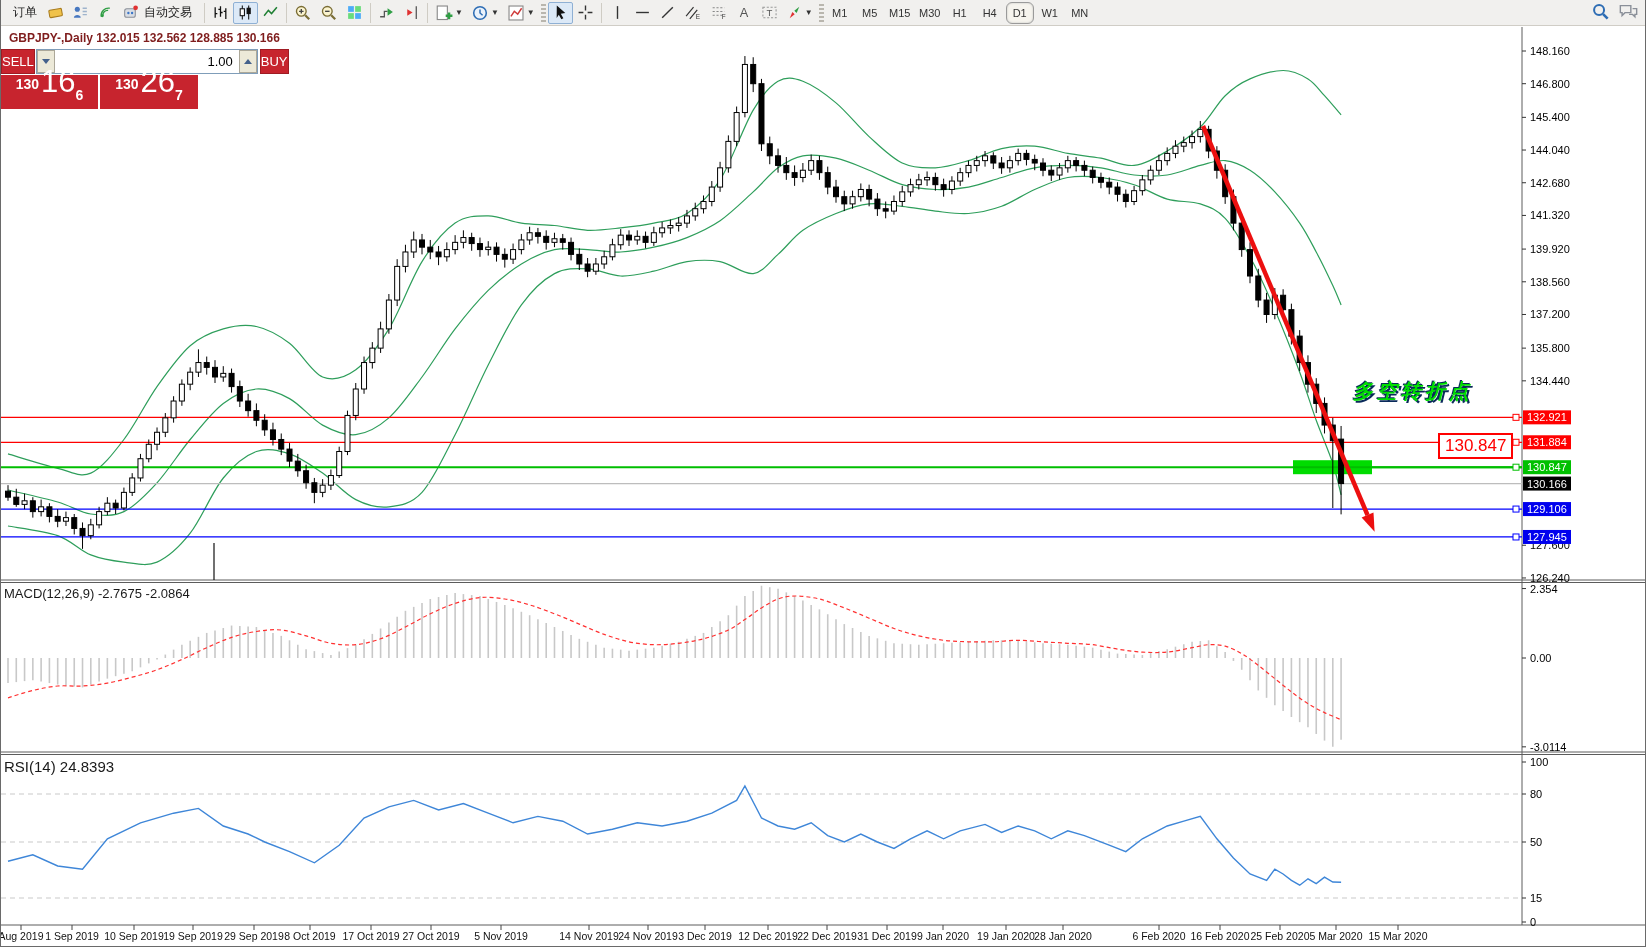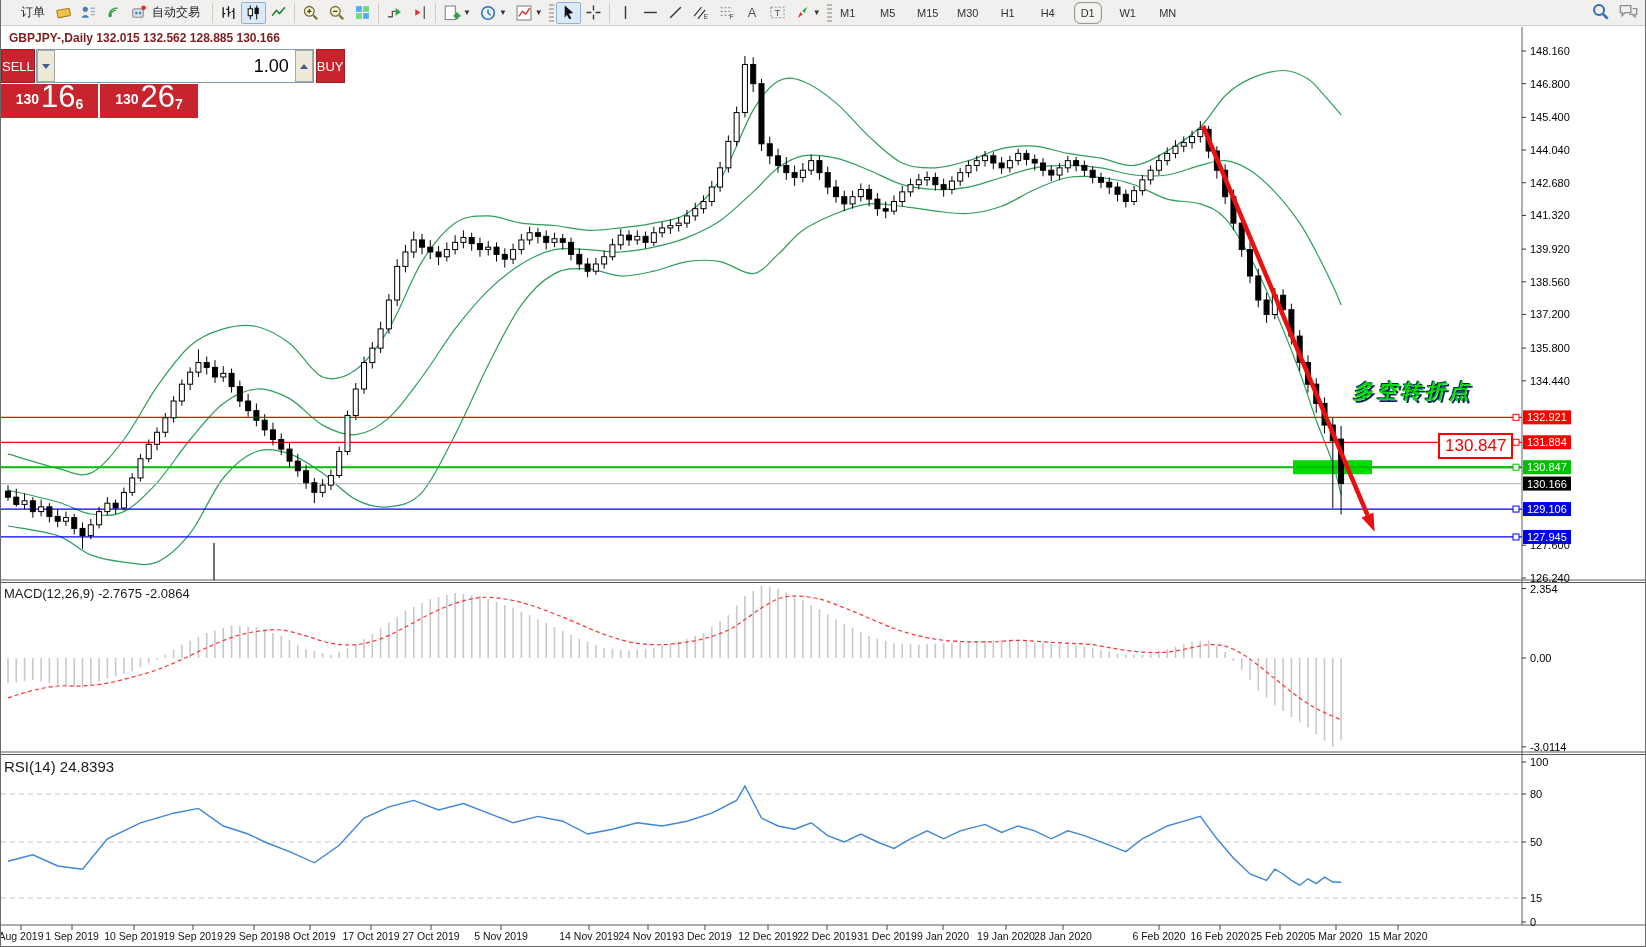--- a/index.html
+++ b/index.html
@@ -1,20 +1,20 @@
 <!DOCTYPE html>
 <html><head>
 <meta charset="utf-8">
 <style>
   html,body{margin:0;padding:0;background:#e8e8e8;font-family:"Liberation Sans",sans-serif;}
   #stage{position:relative;width:1646px;height:947px;background:#fff;overflow:hidden;
          border-left:1px solid #6a6a6a;border-right:1px solid #6a6a6a;border-bottom:1px solid #6a6a6a;box-sizing:border-box;}
   
   #toolbar{position:absolute;left:0;top:0;width:1646px;height:26px;background:#f1f0ee;
-           border-bottom:1px solid #d0cdc6;display:flex;align-items:center;padding:0 14px;box-sizing:border-box;z-index:30;}
+           border-bottom:1px solid #d0cdc6;display:flex;align-items:center;padding:0 6px;box-sizing:border-box;z-index:30;}
   .tb-btn{height:22px;min-width:24px;display:flex;align-items:center;justify-content:center;
           border:1px solid transparent;border-radius:2px;font-size:12px;color:#222;background:transparent;
           padding:0 3px;box-sizing:border-box;cursor:default;}
   .tb-btn.pressed{background:#dcE9f7;border-color:#8fb0d4;}
   .tb-txt{font-size:12px;padding:0 5px;}
   .tb-sep{width:1px;height:20px;background:#cfccc4;margin:0 3px;}
   .tb-grip{width:5px;height:18px;margin:0 2px;background:repeating-linear-gradient(180deg,#b9b6ae 0 2px,transparent 2px 4px);}
   .caret{font-size:8px;color:#333;margin-left:2px;}
   .tf-btn{height:20px;min-width:26px;display:flex;align-items:center;justify-content:center;
           font-size:11px;color:#333;border:1px solid transparent;border-radius:2px;}
@@ -25,33 +25,33 @@
   
   #chart-title{position:absolute;left:8px;top:31px;font-size:12px;font-weight:bold;color:#7f1d1d;z-index:5;}
   #macd-label{position:absolute;left:3px;top:586px;font-size:13px;color:#1a1a1a;z-index:5;}
   #rsi-label{position:absolute;left:3px;top:758px;font-size:15px;color:#1a1a1a;z-index:5;}
   #annotation{position:absolute;left:1352px;top:378px;font-size:20px;font-weight:bold;font-style:italic;
               letter-spacing:4px;color:#00df00;text-shadow:2px 2px 0 #0a2a5a,-1px -1px 0 #0a2a5a;z-index:6;white-space:nowrap;}
   #callout{position:absolute;left:1437px;top:433px;border:2px solid #f00;background:#fff;color:#f00;
            font-size:17px;padding:0 5px;line-height:22px;z-index:6;}
   
   #trade-panel{position:absolute;left:0px;top:49px;width:201px;z-index:10;}
-  #tp-row1{display:flex;height:34px;}
+  #tp-row1{display:flex;height:25px;}
   .tp-btn{background:#c7242e;color:#fff;font-size:13px;border:1px solid #9f1b23;display:flex;
           align-items:center;justify-content:center;box-sizing:border-box;}
   #sell-btn{width:40px;}
   #buy-btn{width:42px;margin-left:1px;}
   #vol-spin{flex:1;display:flex;border:1px solid #7f9db9;background:#fff;margin:0 1px;box-sizing:border-box;}
   .spin-btn{width:18px;background:#ece9d8;border:1px solid #aca899;display:flex;align-items:center;justify-content:center;box-sizing:border-box;}
   .tri-dn{width:0;height:0;border-left:4px solid transparent;border-right:4px solid transparent;border-top:5px solid #44618b;}
   .tri-up{width:0;height:0;border-left:4px solid transparent;border-right:4px solid transparent;border-bottom:5px solid #44618b;}
-  #vol-input{flex:1;border:0;outline:0;font-size:18px;text-align:right;padding-right:6px;font-family:"Liberation Sans",sans-serif;}
+  #vol-input{flex:1;border:0;outline:0;font-size:13px;text-align:right;padding-right:6px;font-family:"Liberation Sans",sans-serif;}
   #tp-row2{display:flex;height:34px;margin-top:1px;background:#fff;}
   .tp-price{background:#c7242e;color:#fff;width:98px;display:flex;align-items:flex-end;justify-content:center;
-            padding-bottom:6px;box-sizing:border-box;}
+            padding-bottom:12px;box-sizing:border-box;}
   .tp-price:first-child{margin-right:2px;width:97px;}
   .p-small{font-size:14px;font-weight:bold;line-height:26px;margin-right:2px;}
   .p-big{font-size:31px;line-height:30px;}
   .p-sup{font-size:14px;font-weight:bold;line-height:40px;align-self:flex-start;}
   svg text{font-family:"Liberation Sans",sans-serif;}
 </style>
 </head>
 <body>
 
 <div id="stage">
@@ -216,21 +216,21 @@
         </svg>
     </div>
     <div class="tb-btn">
       <svg width="17" height="17" viewBox="0 0 16 16">
           <path d="M3.5 13.5l2.5-6 2.2 2.2z" fill="#e03131"></path>
           <path d="M12.5 2.5L10 8.5 7.8 6.3z" fill="#2f9e44"></path>
         </svg>
       <span class="caret">▼</span>
     </div>
     <div class="tb-grip"></div>
-    <div id="tf-bar" style="display:flex;gap:12px;justify-content:center;">
+    <div id="tf-bar" style="display:flex;gap:2px;justify-content:center;">
         <div class="tf-btn">M1</div>
         <div class="tf-btn">M5</div>
         <div class="tf-btn">M15</div>
         <div class="tf-btn">M30</div>
         <div class="tf-btn">H1</div>
         <div class="tf-btn">H4</div>
         <div class="tf-btn sel">D1</div>
         <div class="tf-btn">W1</div>
         <div class="tf-btn">MN</div>
       </div>

